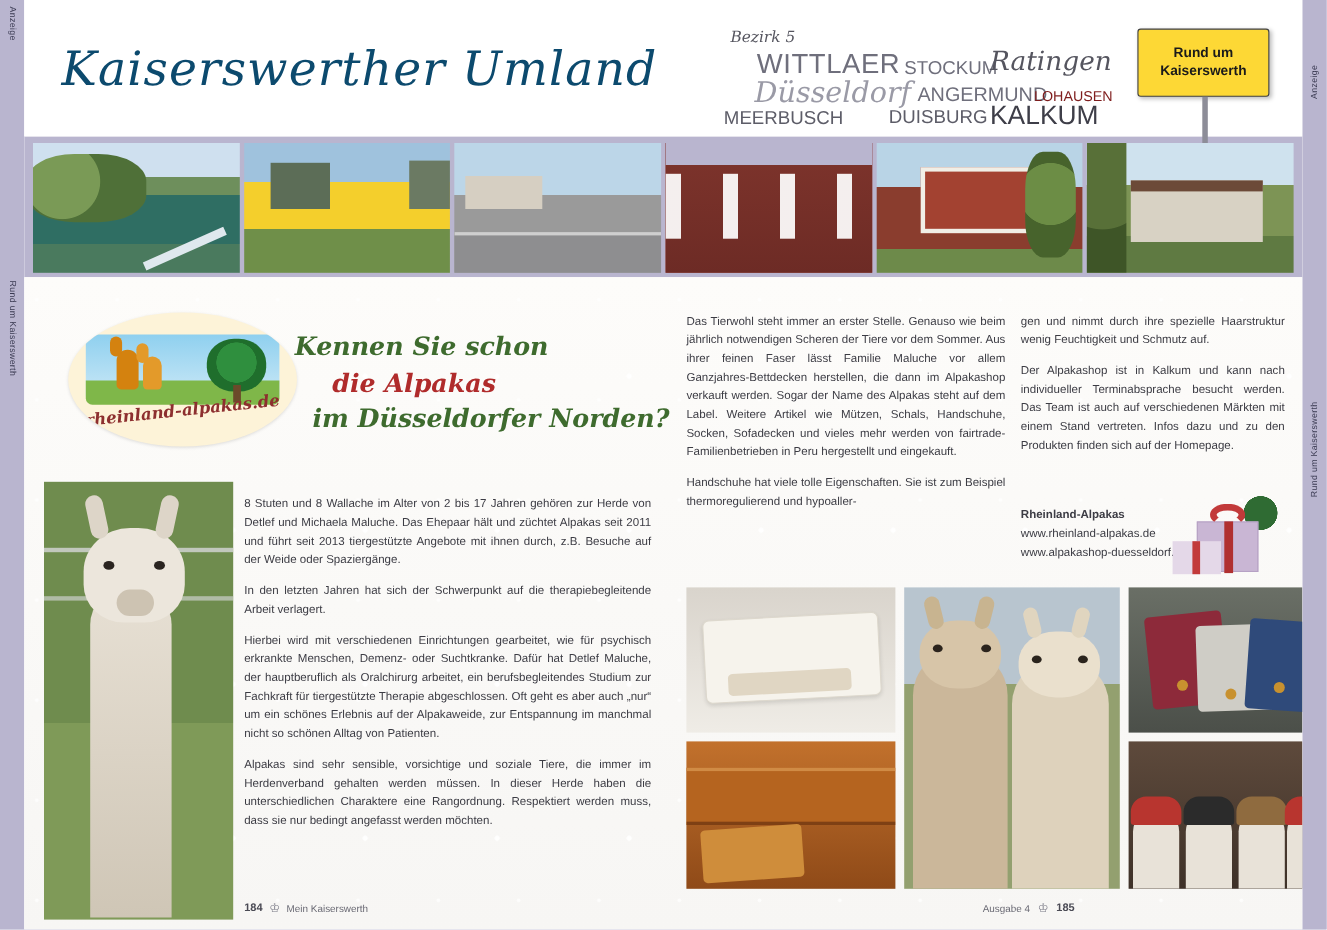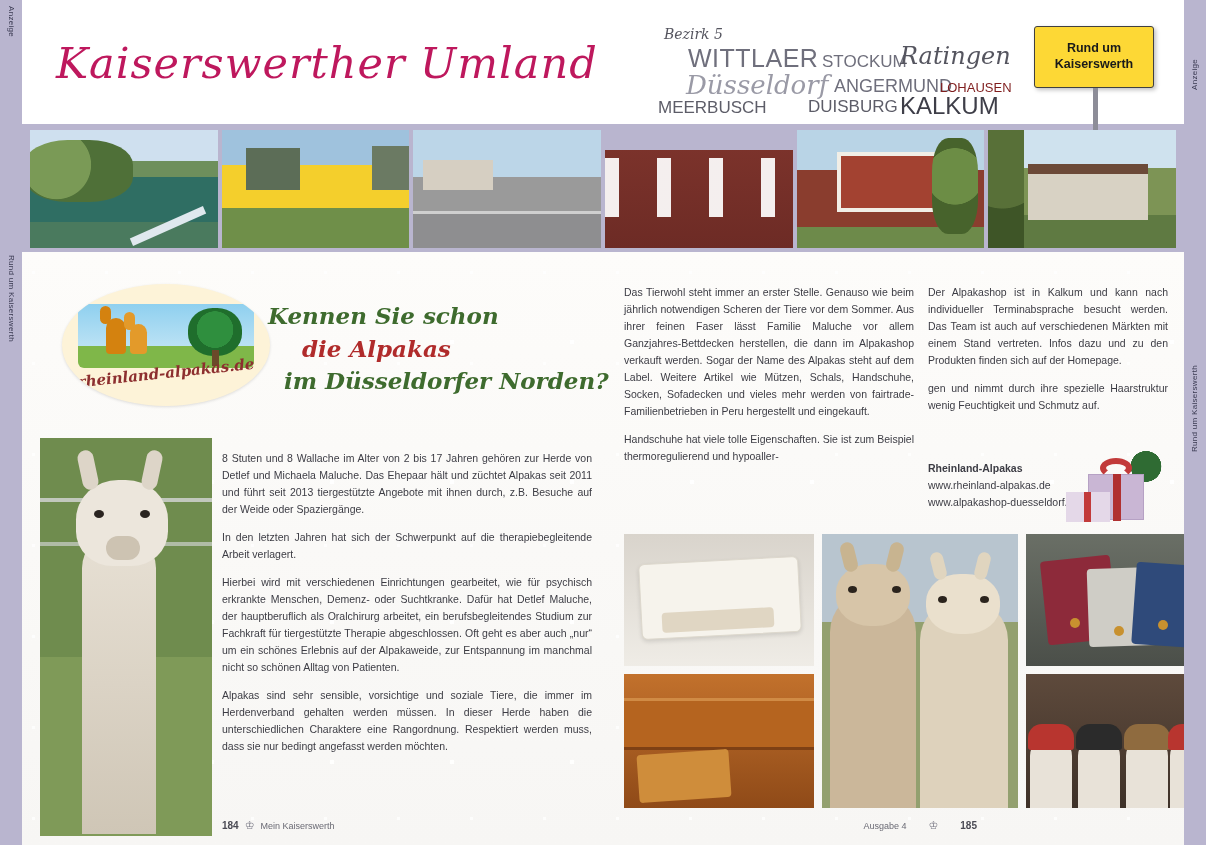--- a/index.html
+++ b/index.html
@@ -75,21 +75,21 @@
     left: 0; top: 0;
     width: 1162px; height: 124px;
     background: #fff;
   }
   #main-title {
     position: absolute;
     left: 34px;
     top: 38px;
     font-family: "DejaVu Serif", serif;
     font-size: 43px;
-    color: #be185d;
+    color: #0c4a6e;
     letter-spacing: 1px;
     font-style: italic;
     font-weight: 400;
     white-space: nowrap;
   }
 
   
   #place-cloud {
     position: absolute;
     left: 600px;
@@ -361,21 +361,21 @@
   #footer {
     position: absolute;
     left: 0;
     bottom: 8px;
     width: 973px;
     height: 20px;
     font-size: 9px;
     color: #6a6a74;
   }
   #footer .left { position:absolute; left: 200px; top: 2px; display:flex; align-items:center; gap:6px; }
-  #footer .right { position:absolute; right: 18px; top: 2px; display:flex; align-items:center; gap:22px; }
+  #footer .right { position:absolute; right: 18px; top: 2px; display:flex; align-items:center; gap:7px; }
   #footer .pg { font-weight: 700; color: #4a4a54; font-size: 10px; }
   #footer .glyph { color: #7a7a86; font-size: 11px; }
 </style>
 </head>
 <body>
 
 <div id="page">
 
   <div class="rail left">
     <div class="rail-text anz">Anzeige</div>
@@ -460,22 +460,22 @@
         <p>Hierbei wird mit verschiedenen Einrichtungen gearbeitet, wie für psychisch erkrankte Menschen, Demenz- oder Suchtkranke. Dafür hat Detlef Maluche, der hauptberuflich als Oralchirurg arbeitet, ein berufsbegleitendes Studium zur Fachkraft für tiergestützte Therapie abgeschlossen. Oft geht es aber auch „nur“ um ein schönes Erlebnis auf der Alpakaweide, zur Entspannung im manchmal nicht so schönen Alltag von Patienten.</p>
         <p>Alpakas sind sehr sensible, vorsichtige und soziale Tiere, die immer im Herdenverband gehalten werden müssen. In dieser Herde haben die unterschiedlichen Charaktere eine Rangordnung. Respektiert werden muss, dass sie nur bedingt angefasst werden möchten.</p>
       </div>
 
       <div class="col" id="col-2">
         <p>Das Tierwohl steht immer an erster Stelle. Genauso wie beim jährlich notwendigen Scheren der Tiere vor dem Sommer. Aus ihrer feinen Faser lässt Familie Maluche vor allem Ganzjahres-Bettdecken herstellen, die dann im Alpakashop verkauft werden. Sogar der Name des Alpakas steht auf dem Label. Weitere Artikel wie Mützen, Schals, Handschuhe, Socken, Sofadecken und vieles mehr werden von fairtrade-Familienbetrieben in Peru hergestellt und eingekauft.</p>
         <p>Handschuhe hat viele tolle Eigenschaften. Sie ist zum Beispiel thermoregulierend und hypoaller-</p>
       </div>
 
       <div class="col" id="col-3">
+        <p>gen und nimmt durch ihre spezielle Haarstruktur wenig Feuchtigkeit und Schmutz auf.</p>
         <p>Der Alpakashop ist in Kalkum und kann nach individueller Terminabsprache besucht werden. Das Team ist auch auf verschiedenen Märkten mit einem Stand vertreten. Infos dazu und zu den Produkten finden sich auf der Homepage.</p>
-        <p>gen und nimmt durch ihre spezielle Haarstruktur wenig Feuchtigkeit und Schmutz auf.</p>
       </div>
 
       <div id="contact">
         <div class="name">Rheinland-Alpakas</div>
         <div>www.rheinland-alpakas.de</div>
         <div>www.alpakashop-duesseldorf.de</div>
       </div>
 
       <div id="gift">
         <div class="spruce"></div>

